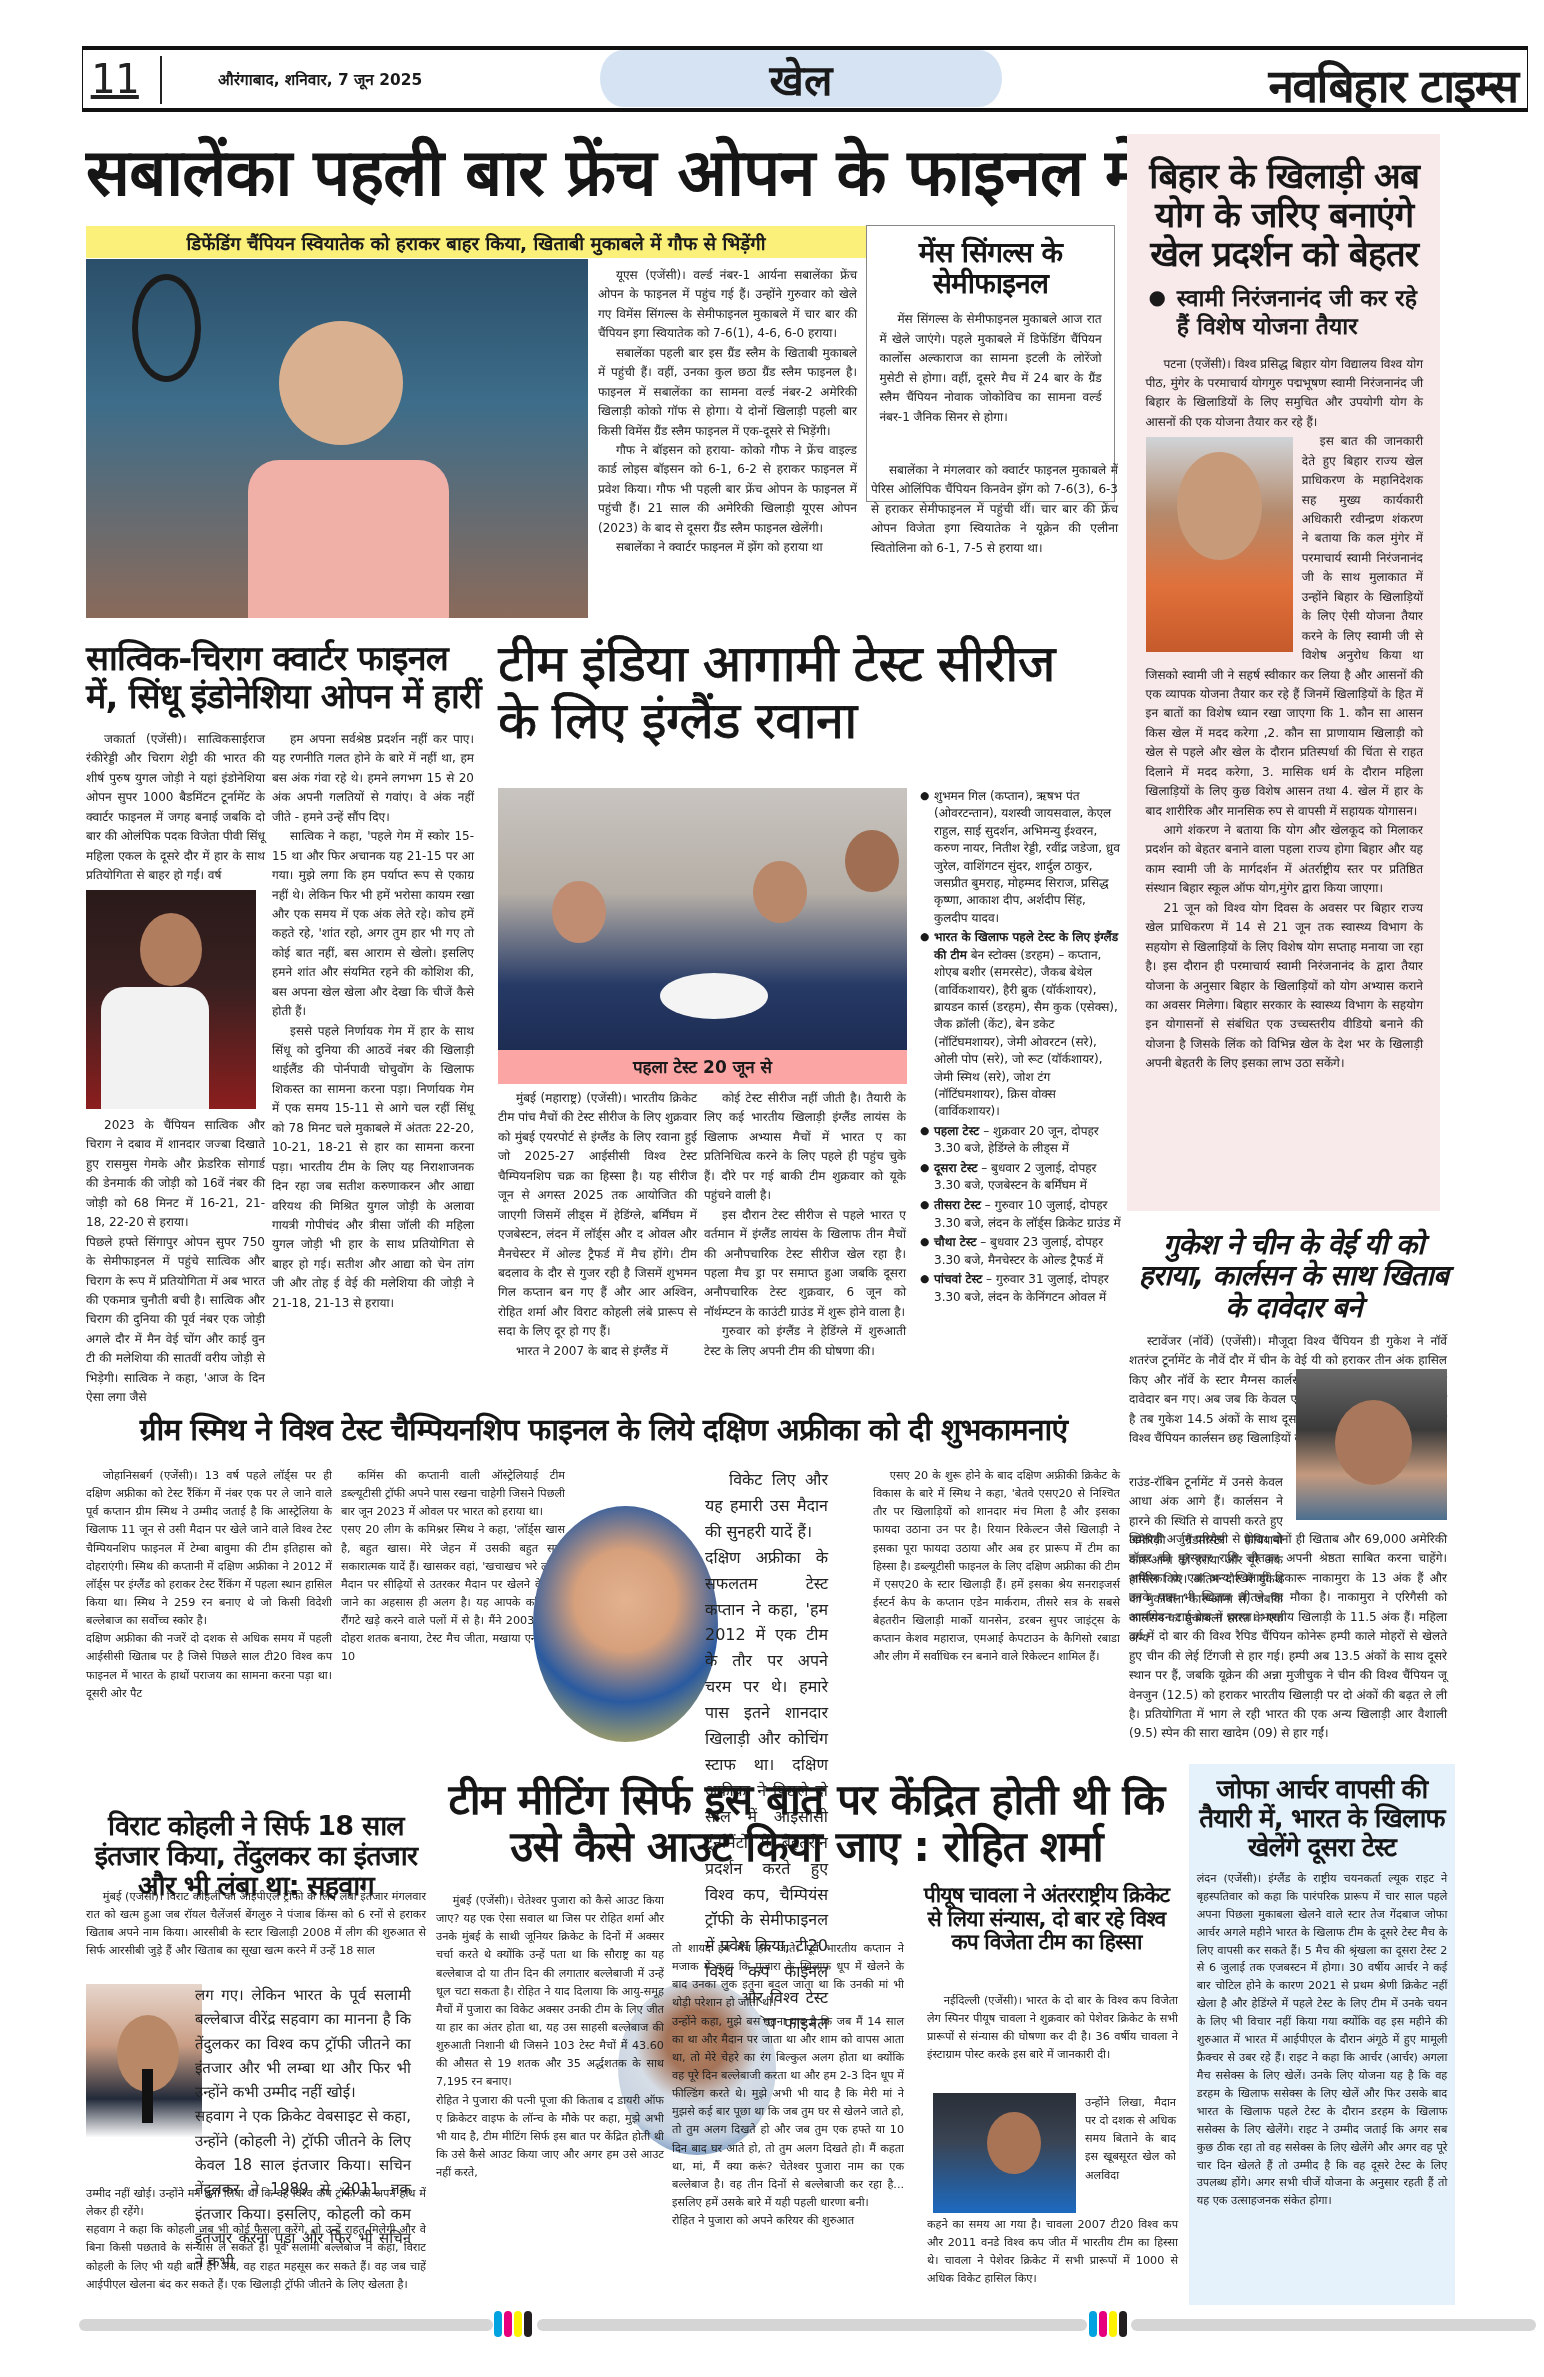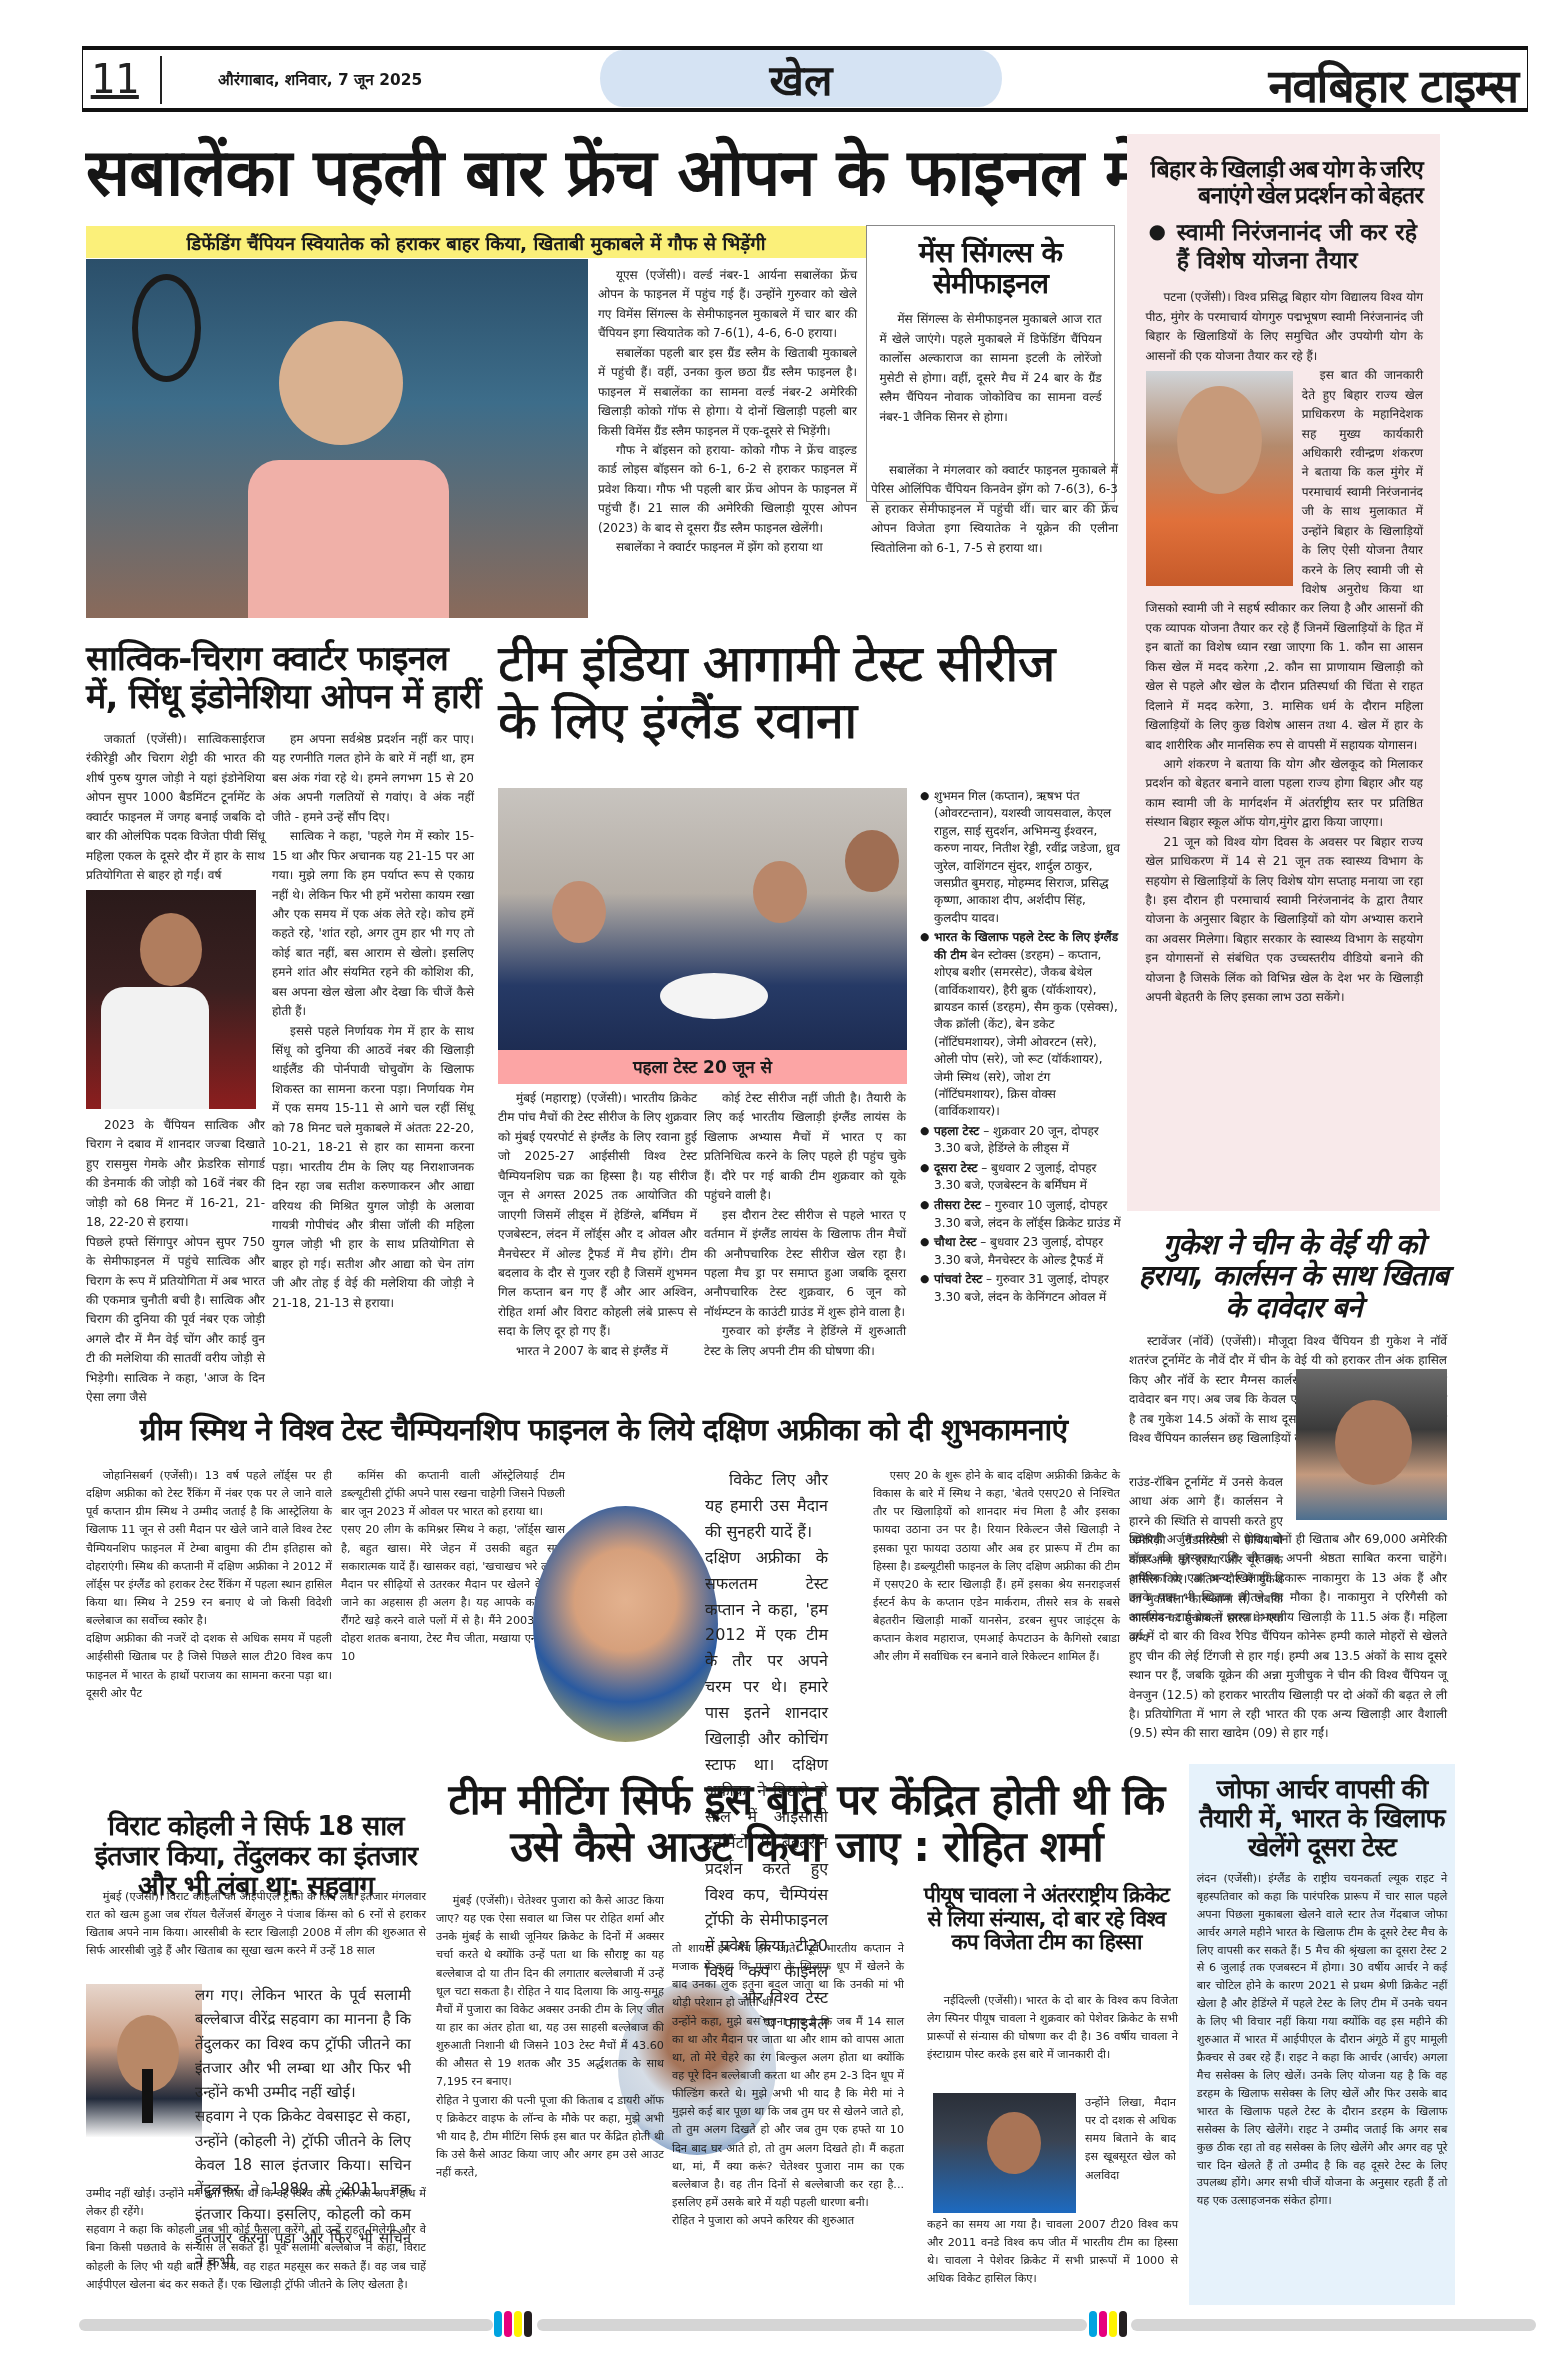--- a/index.html
+++ b/index.html
@@ -56,21 +56,21 @@
   <div class="hl" style="font-size:28px; text-align:center; margin-bottom:10.8px;">मेंस सिंगल्स के सेमीफाइनल</div>
   <div class="body">
       <p>मेंस सिंगल्स के सेमीफाइनल मुकाबले आज रात में खेले जाएंगे। पहले मुकाबले में डिफेंडिंग चैंपियन कार्लोस अल्काराज का सामना इटली के लोरेंजो मुसेटी से होगा। वहीं, दूसरे मैच में 24 बार के ग्रैंड स्लैम चैंपियन नोवाक जोकोविच का सामना वर्ल्ड नंबर-1 जैनिक सिनर से होगा।</p>
     </div>
 </div>
 <div class="abs body" style="left:871px; top:461px; width:247px;">
     <p>सबालेंका ने मंगलवार को क्वार्टर फाइनल मुकाबले में पेरिस ओलिंपिक चैंपियन किनवेन झेंग को 7-6(3), 6-3 से हराकर सेमीफाइनल में पहुंची थीं। चार बार की फ्रेंच ओपन विजेता इगा स्वियातेक ने यूक्रेन की एलीना स्वितोलिना को 6-1, 7-5 से हराया था।</p>
   </div>
 
 <div class="abs pink" style="left:1127px; top:134px; width:313px; height:1077px; padding:23px 17px 0 18.5px;">
-  <div class="hl" style="font-size:23px; text-align:right;font-family:Liberation Serif, serif;">बिहार के खिलाड़ी अब योग के जरिए बनाएंगे खेल प्रदर्शन को बेहतर</div>
+  <div class="hl" style="font-size:35px; text-align:center;">बिहार के खिलाड़ी अब योग के जरिए बनाएंगे खेल प्रदर्शन को बेहतर</div>
   <div style="display:flex; gap:10.8px; margin:10.8px 0 14px 3.1px;">
     <span style="font-size:20px;">●</span>
     <span style="font-size:23px; font-weight:bold; line-height:1.2;">स्वामी निरंजनानंद जी कर रहे हैं विशेष योजना तैयार</span>
   </div>
   <div class="body">
     <p>पटना (एजेंसी)। विश्व प्रसिद्ध बिहार योग विद्यालय विश्व योग पीठ, मुंगेर के परमाचार्य योगगुरु पद्मभूषण स्वामी निरंजनानंद जी बिहार के खिलाडियों के लिए समुचित और उपयोगी योग के आसनों की एक योजना तैयार कर रहे हैं।</p>
     <div style="float:left; width:147px; height:215px; margin:4.6px 9.3px 3.1px 0; background:linear-gradient(180deg,#d0d4d8 0%,#b48a6c 35%,#e0703a 70%,#c65a2a 100%); position:relative;">
       <div style="position:absolute; left:31px; top:15.4px; width:85px; height:108px; border-radius:50%; background:#c79a7a;"></div>
     </div>
     <p>इस बात की जानकारी देते हुए बिहार राज्य खेल प्राधिकरण के महानिदेशक सह मुख्य कार्यकारी अधिकारी रवीन्द्रण शंकरण ने बताया कि कल मुंगेर में परमाचार्य स्वामी निरंजनानंद जी के साथ मुलाकात में उन्होंने बिहार के खिलाड़ियों के लिए ऐसी योजना तैयार करने के लिए स्वामी जी से विशेष अनुरोध किया था जिसको स्वामी जी ने सहर्ष स्वीकार कर लिया है और आसनों की एक व्यापक योजना तैयार कर रहे हैं जिनमें खिलाड़ियों के हित में इन बातों का विशेष ध्यान रखा जाएगा कि 1. कौन सा आसन किस खेल में मदद करेगा ,2. कौन सा प्राणायाम खिलाड़ी को खेल से पहले और खेल के दौरान प्रतिस्पर्धा की चिंता से राहत दिलाने में मदद करेगा, 3. मासिक धर्म के दौरान महिला खिलाड़ियों के लिए कुछ विशेष आसन तथा 4. खेल में हार के बाद शारीरिक और मानसिक रुप से वापसी में सहायक योगासन।</p>

